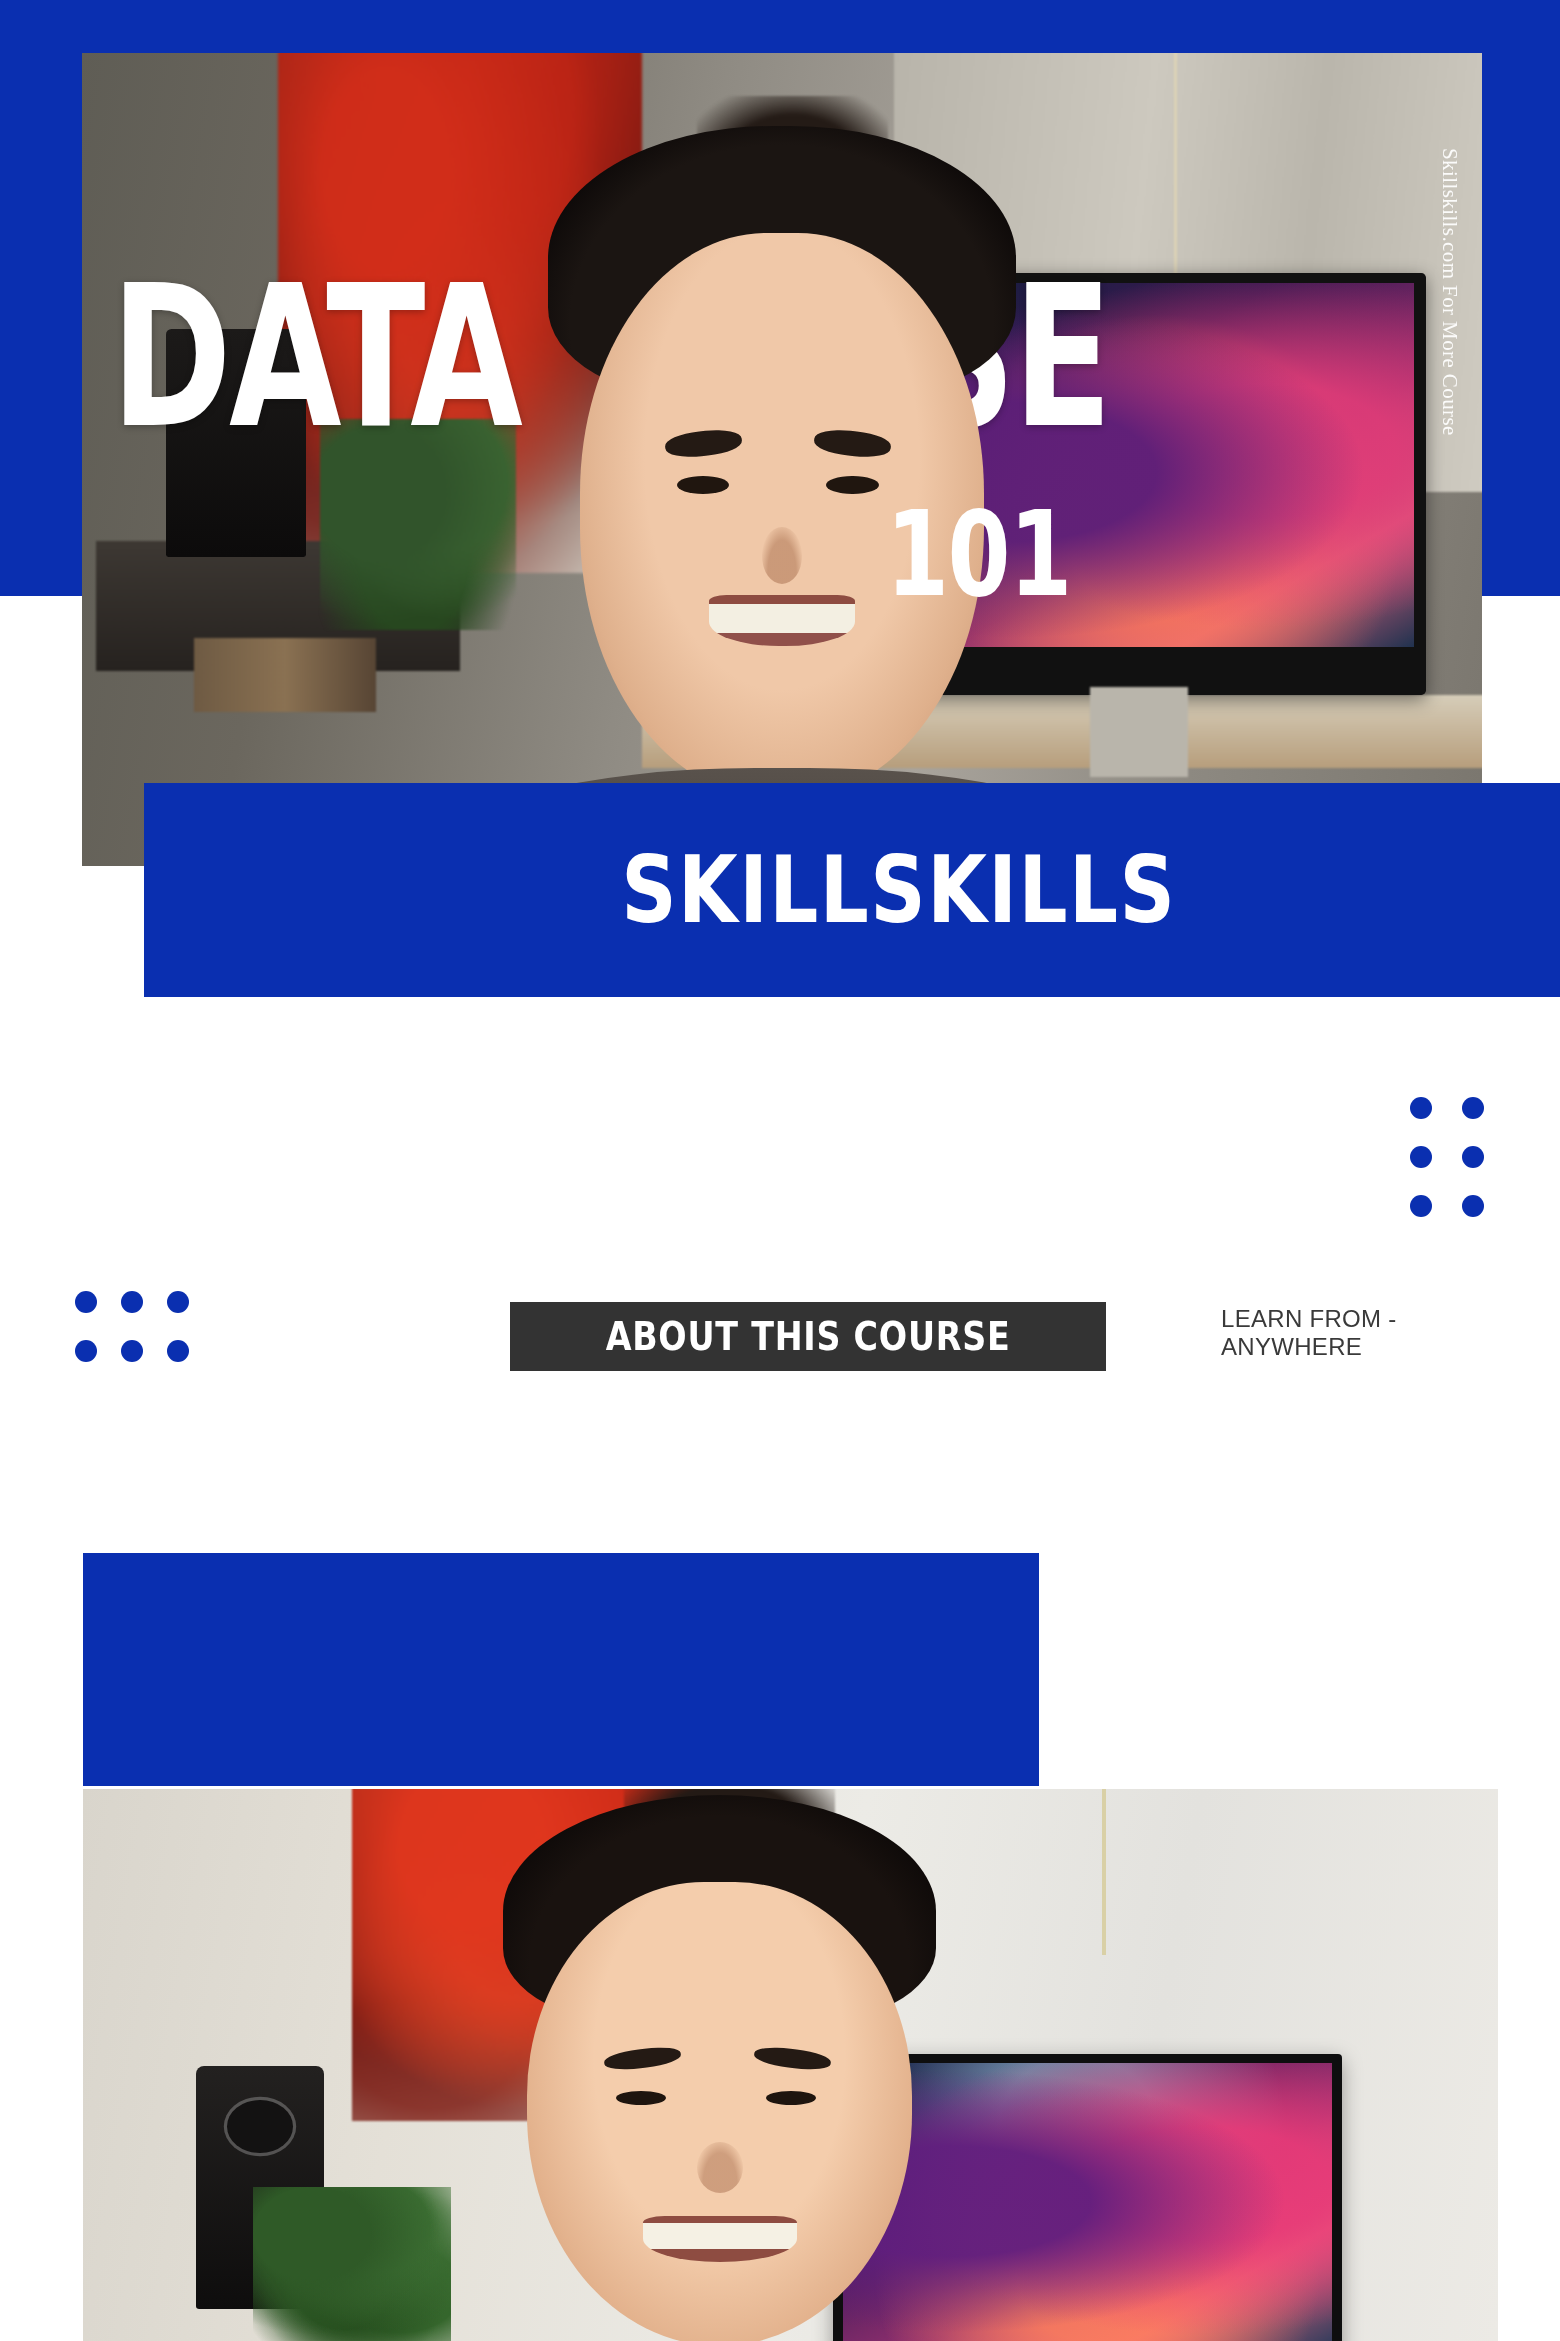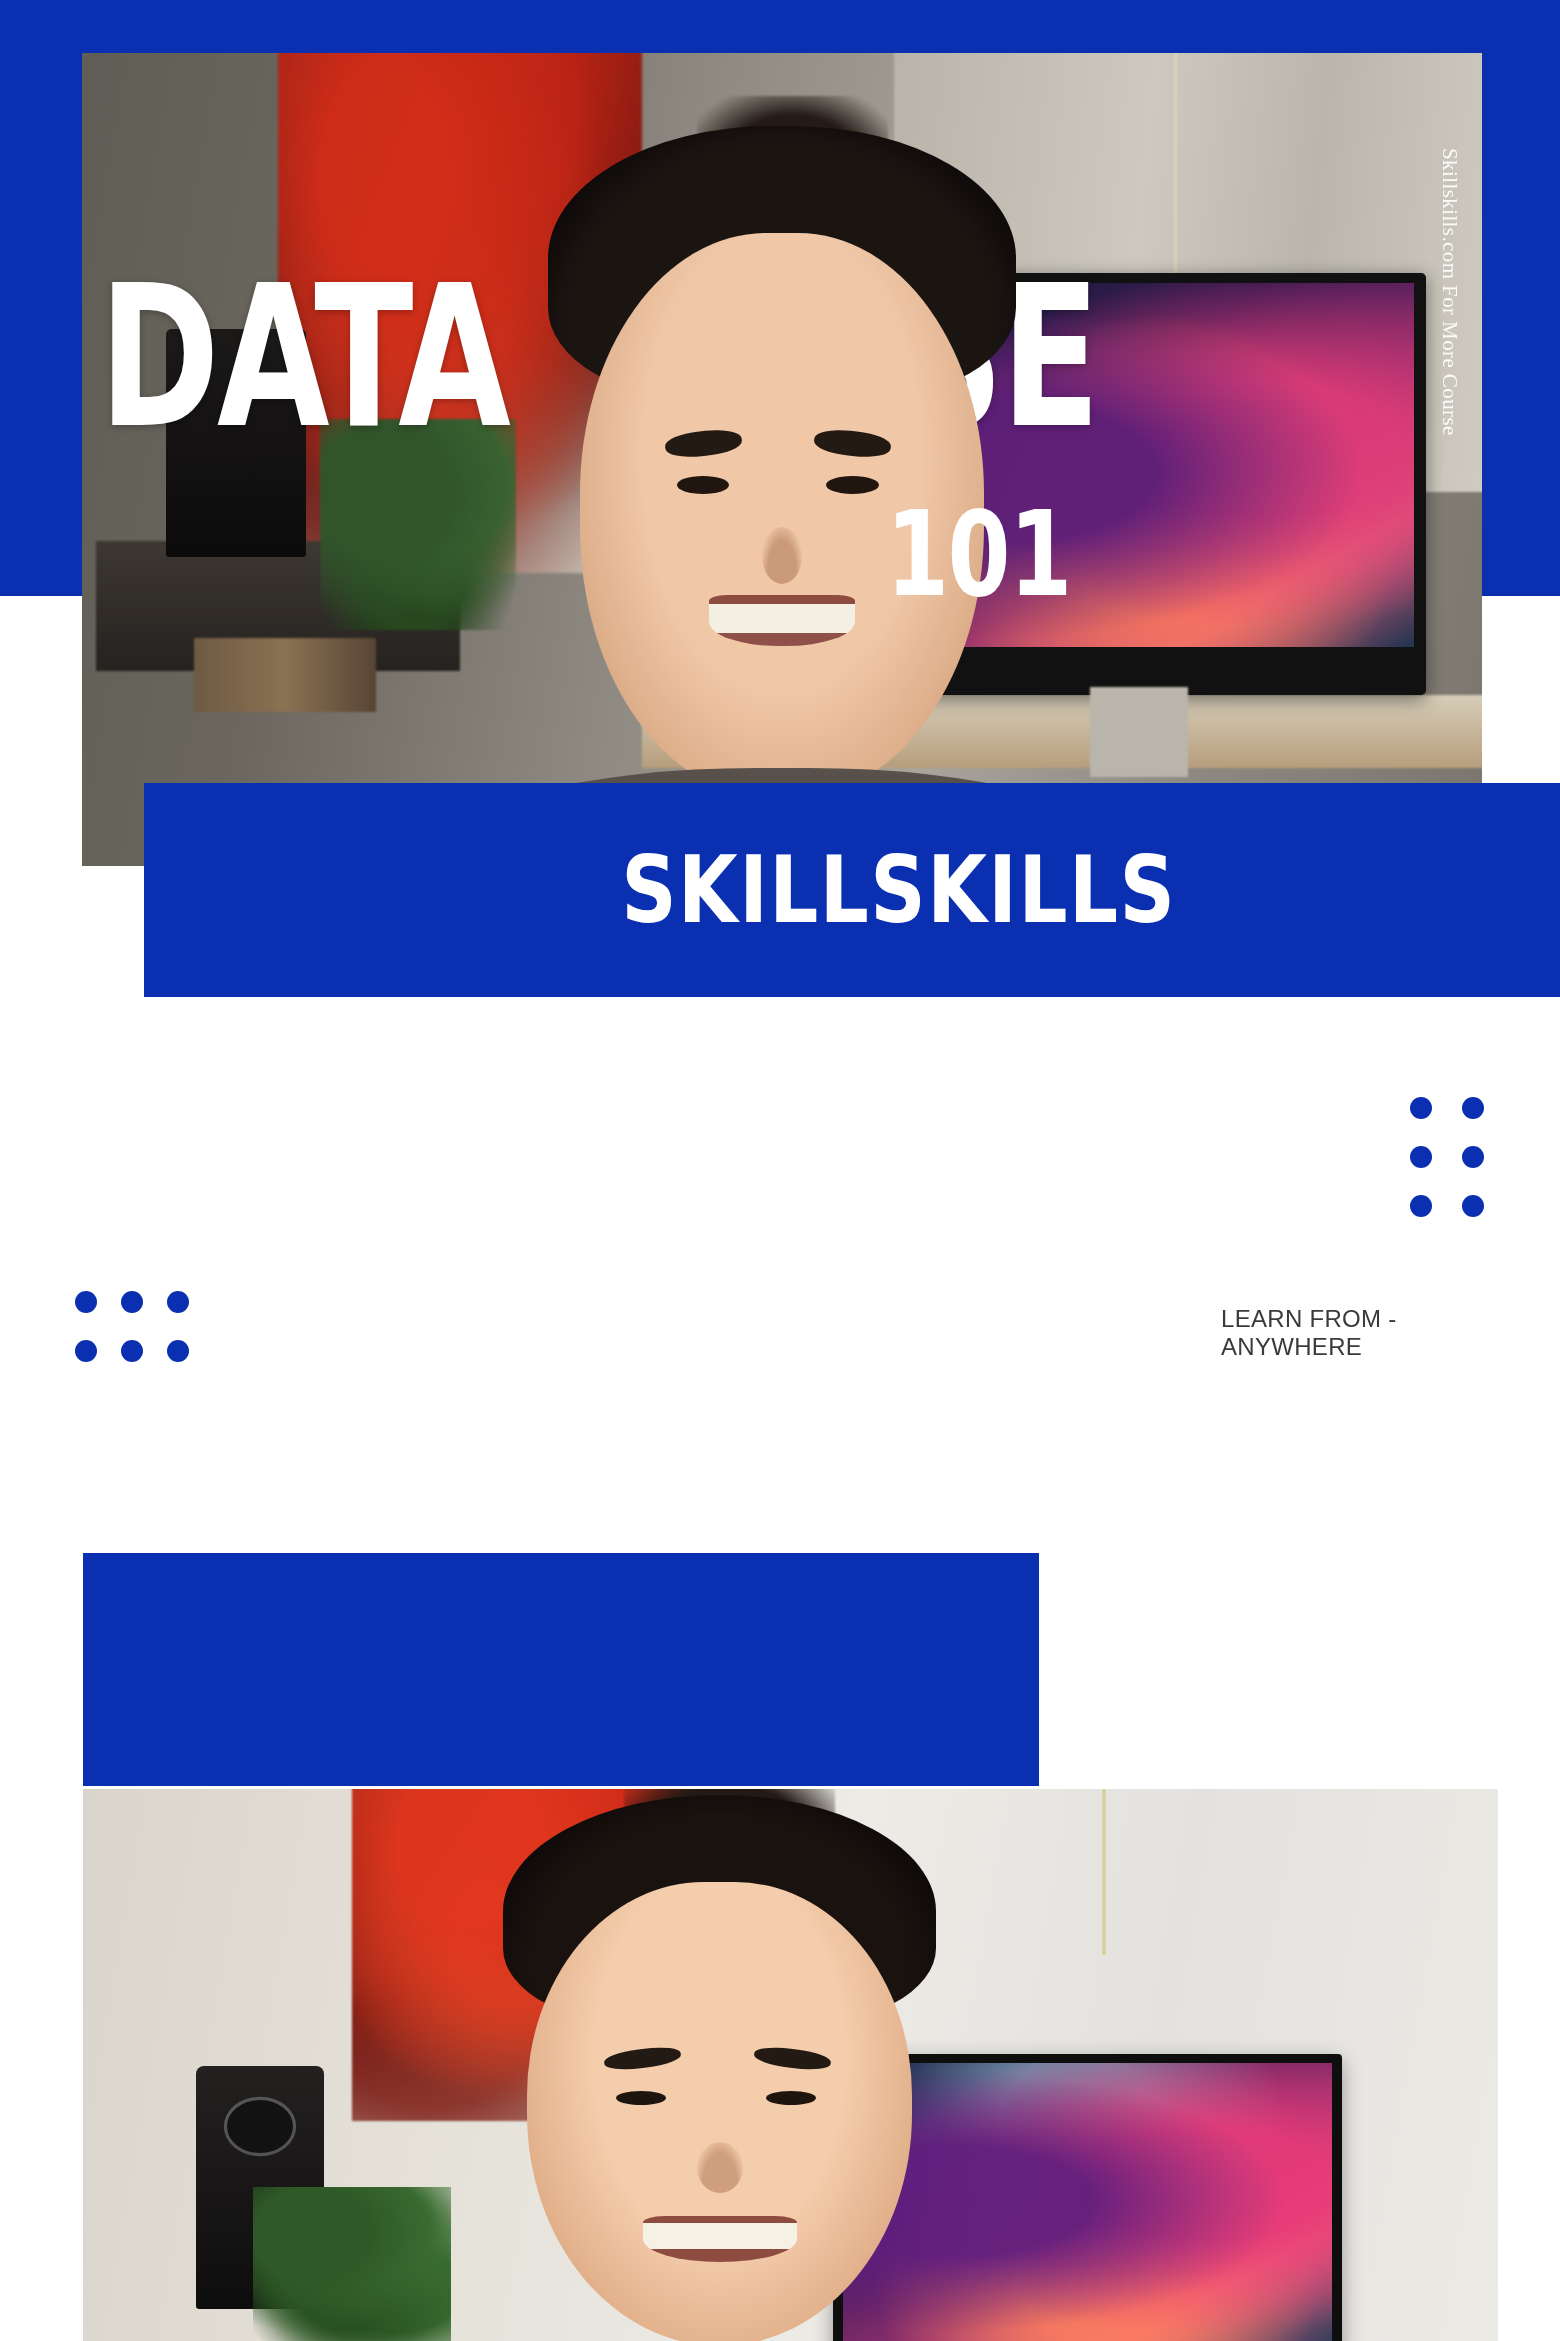--- a/index.html
+++ b/index.html
@@ -81,21 +81,21 @@
   .hp-nose{position:absolute;left:45%;top:52%;width:10%;height:10%;
     background:radial-gradient(ellipse at 50% 80%, rgba(178,123,90,.6) 0 50%, transparent 80%);border-radius:50%;}
   .hp-mouth{position:absolute;left:32%;top:64%;width:36%;height:9%;
     background:linear-gradient(180deg,#8e4c41 0 18%, #f3efe2 18% 74%, #90504a 74%);
     border-radius:12% 12% 48% 48%;}
   .hp-shirt{position:absolute;left:-14%;top:84%;width:128%;height:24%;
     background:linear-gradient(180deg,#59524c,#403934);border-radius:46% 46% 0 0;}
 
   
   .hero-title{
-    position:absolute;left:0;top:0;width:100%;height:100%;pointer-events:none;
+    position:absolute;left:12px;top:0;width:100%;height:100%;pointer-events:none;
   }
   .db-word{
     position:absolute;color:#fff;font-weight:700;line-height:.8;
     font-family:"Liberation Sans Narrow","DejaVu Sans Condensed","Liberation Sans",sans-serif;
     letter-spacing:-3.2px;text-shadow:0 1.6px 8px rgba(0,0,0,.28);
     transform:scaleX(.82);transform-origin:left top;
   }
   .db-data{left:17.3px;top:225px;font-size:197px;}
   .db-base{left:599px;top:225px;font-size:197px;transform-origin:left top;}
   .db-101{left:804px;top:449px;font-size:117px;color:#fff;font-weight:700;
@@ -277,20 +277,23 @@
 
   <div class="dots dots-left">
     <div class="dot"></div>
     <div class="dot"></div>
     <div class="dot"></div>
     <div class="dot"></div>
     <div class="dot"></div>
     <div class="dot"></div>
   </div>
 
+  <div class="about-badge">
+    <span>ABOUT THIS COURSE</span>
+  </div>
 
   <div class="learn-text">LEARN FROM - ANYWHERE</div>
 
   <div class="lower-blue"></div>
 
   <div class="bottom-photo">
     <div class="bp-wall"></div>
     <div class="bp-art"></div>
     <div class="bp-cabline"></div>
     <div class="bp-mon">

